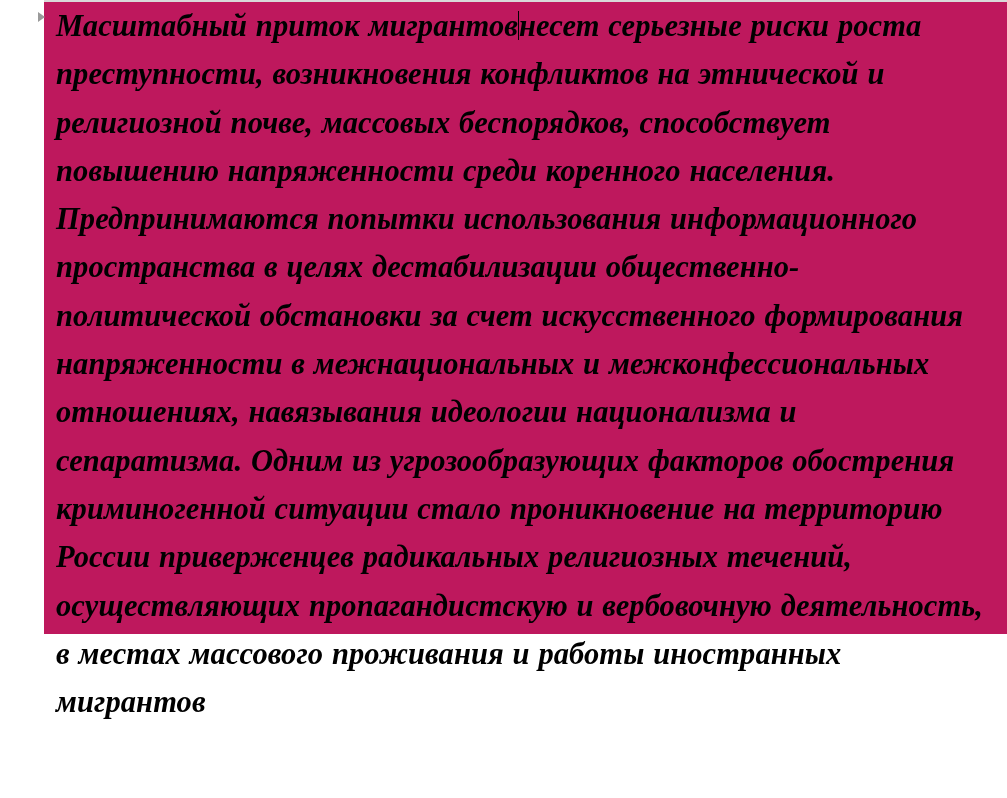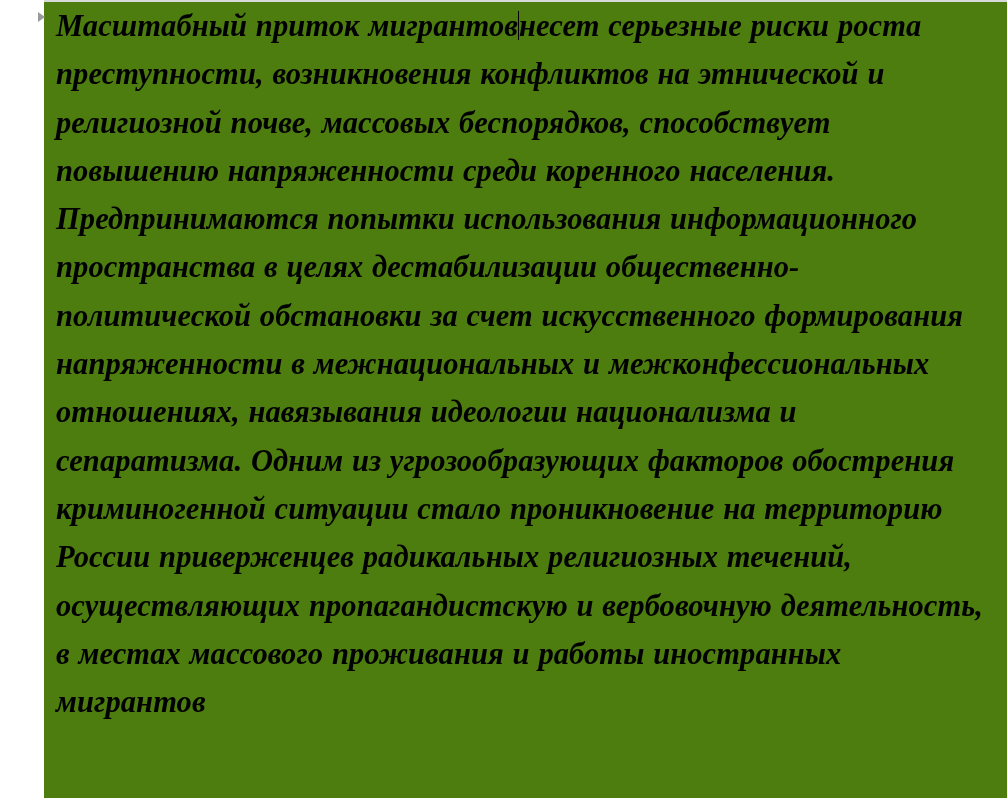--- a/index.html
+++ b/index.html
@@ -9,22 +9,22 @@
   }
   body {
     width: 1007px;
     height: 798px;
     overflow: hidden;
     font-family: "Liberation Serif", serif;
   }
   #page {
     position: relative;
     width: 1007px;
-    height: 798px;
-    background: #4d7c0f;
+    height: 634px;
+    background: #be185d;
   }
   
   .left-gutter {
     position: absolute;
     left: 0;
     top: 0;
     width: 44px;
     height: 798px;
     background: #ffffff;
   }

